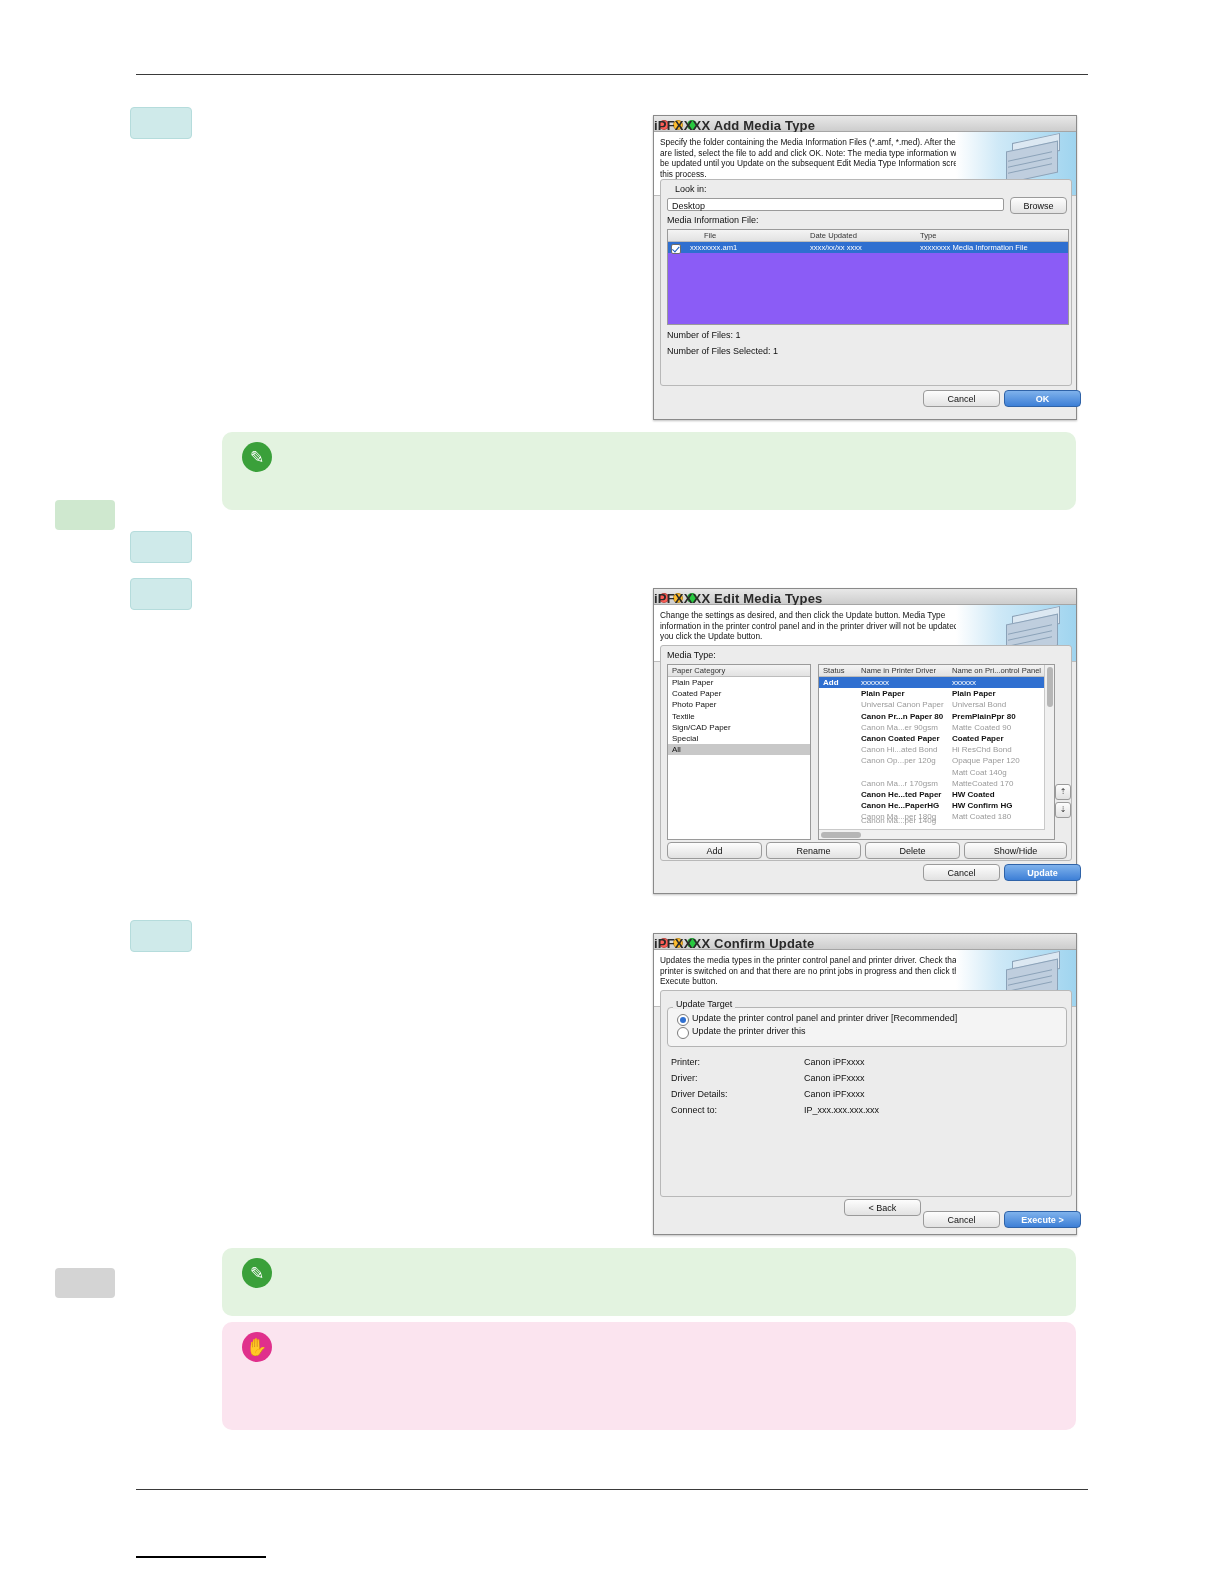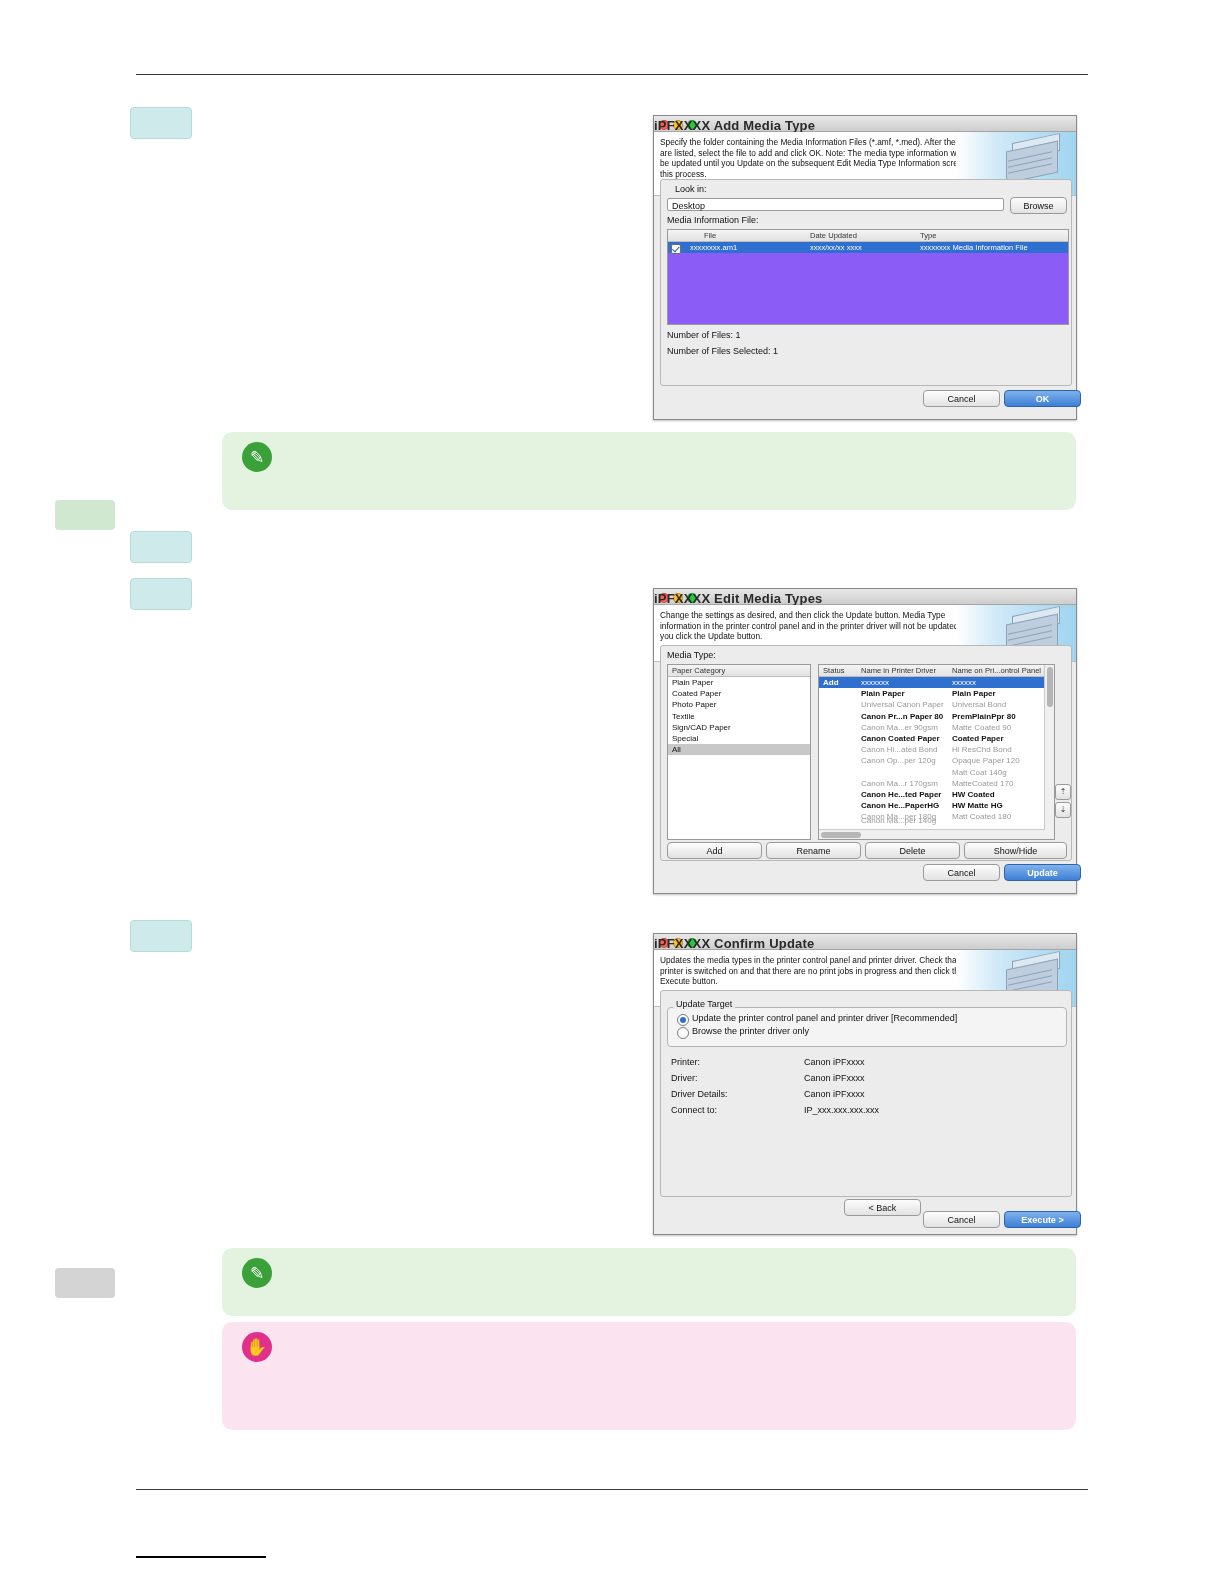--- a/index.html
+++ b/index.html
@@ -315,21 +315,21 @@
         <div class="mrow grey" style="position:relative;padding:0;">
           <span style="position:absolute;left:42px;">Canon Ma...r 170gsm</span>
           <span style="position:absolute;left:133px;">MatteCoated 170</span>
         </div>
         <div class="mrow bold" style="position:relative;padding:0;">
           <span style="position:absolute;left:42px;">Canon He...ted Paper</span>
           <span style="position:absolute;left:133px;">HW Coated</span>
         </div>
         <div class="mrow bold" style="position:relative;padding:0;">
           <span style="position:absolute;left:42px;">Canon He...PaperHG</span>
-          <span style="position:absolute;left:133px;">HW Matte HG</span>
+          <span style="position:absolute;left:133px;">HW Confirm HG</span>
         </div>
         <div class="mrow grey" style="position:relative;padding:0;">
           <span style="position:absolute;left:42px;">Canon Ma...per 180g</span>
           <span style="position:absolute;left:133px;">Matt Coated 180</span>
         </div>
 
         <div class="scrollv">
             <div class="thumb"></div>
           </div>
         <div class="scrollh">
@@ -373,21 +373,21 @@
     </div>
 
     <div class="panel" style="position:absolute;left:6px;top:56px;width:410px;height:205px;">
 
       <div class="grpbox" style="left:6px;top:16px;width:398px;height:38px;"></div>
       <div class="grptitle" style="left:12px;top:8px;">Update Target</div>
 
       <div class="radio on" style="left:16px;top:23px;"></div>
       <div class="kv" style="left:31px;top:22px;">Update the printer control panel and printer driver [Recommended]</div>
       <div class="radio" style="left:16px;top:36px;"></div>
-      <div class="kv" style="left:31px;top:35px;">Browse the printer driver only</div>
+      <div class="kv" style="left:31px;top:35px;">Update the printer driver this</div>
 
       <div class="kv" style="left:10px;top:66px;">Printer:</div>
       <div class="kv" style="left:143px;top:66px;">Canon iPFxxxx</div>
 
       <div class="kv" style="left:10px;top:82px;">Driver:</div>
       <div class="kv" style="left:143px;top:82px;">Canon iPFxxxx</div>
 
       <div class="kv" style="left:10px;top:98px;">Driver Details:</div>
       <div class="kv" style="left:143px;top:98px;">Canon iPFxxxx</div>
 

